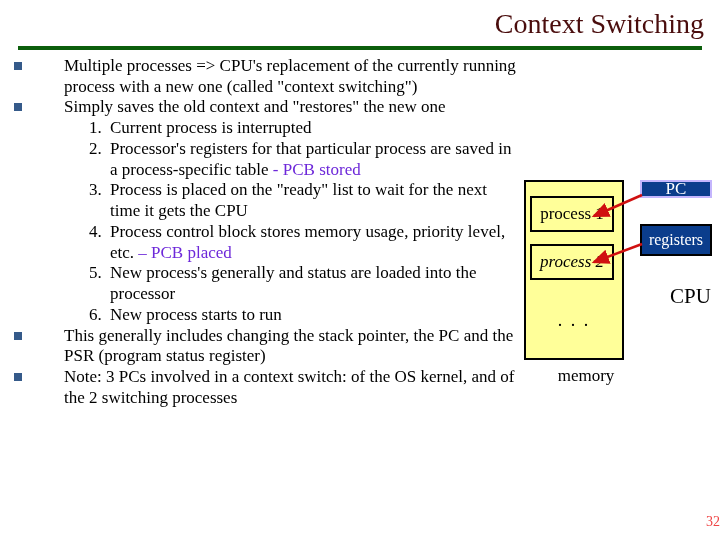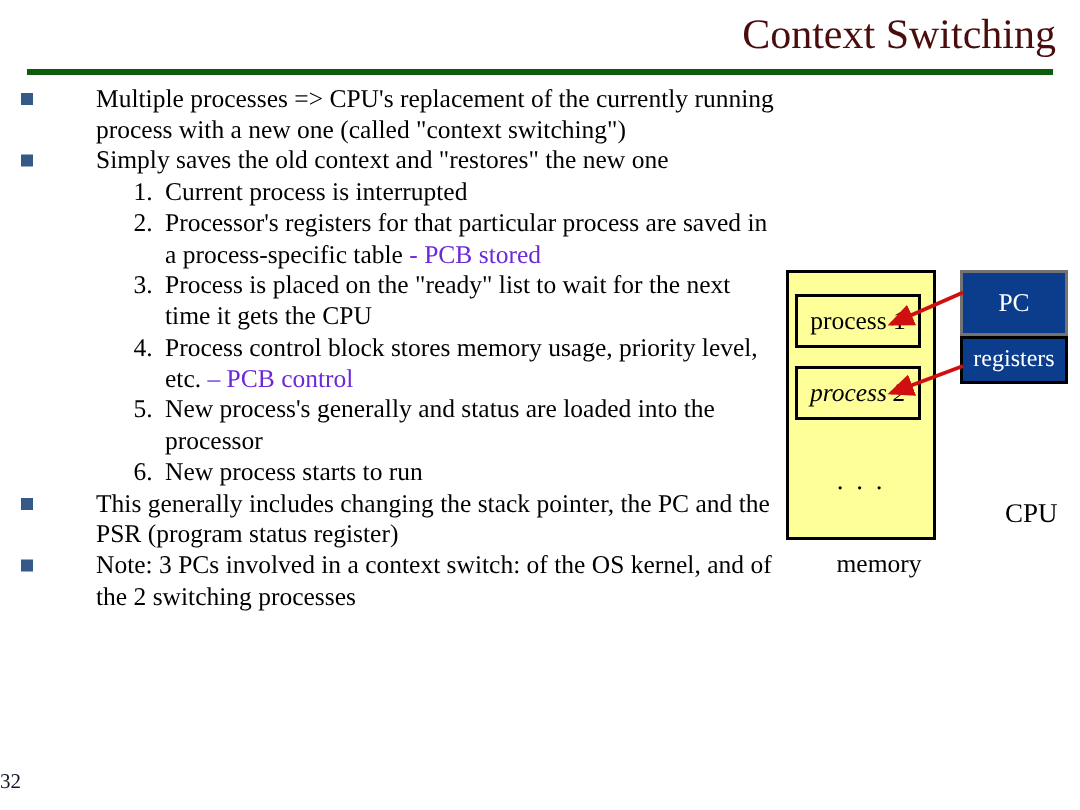--- a/index.html
+++ b/index.html
@@ -67,23 +67,23 @@
   ol.numlist li {
     padding-left: 4px;
     margin: 0;
   }
   .red { color: #6d28d9; }
   .pagenum {
     position: absolute;
     bottom: 10px;
     left: 0;
     right: 0;
-    text-align: left;
+    text-align: right;
     font-size: 14px;
-    color: #0f172a;
+    color: #ef4444;
   }
   
   .diagram {
     position: absolute;
     top: 180px;
     left: 524px;
     width: 190px;
     height: 240px;
   }
   .mem-outer {
@@ -126,23 +126,23 @@
     left: 12px;
     width: 100px;
     text-align: center;
     font-size: 17px;
   }
   .cpu-pc {
     position: absolute;
     top: 0;
     left: 116px;
     width: 72px;
-    height: 44px;
+    height: 18px;
     background: #0b3d8c;
-    border: 2px solid #737373;
+    border: 2px solid #c4b5fd;
     color: #fff;
     display: flex;
     align-items: center;
     justify-content: center;
     font-size: 17px;
     box-sizing: border-box;
   }
   .cpu-reg {
     position: absolute;
     top: 44px;
@@ -155,22 +155,21 @@
     display: flex;
     align-items: center;
     justify-content: center;
     font-size: 16px;
     box-sizing: border-box;
   }
   .cpu-label {
     position: absolute;
     top: 104px;
     left: 146px;
-    font-size: 18px;
-    margin-top: 48px;
+    font-size: 21px;
   }
   .arrows {
     position: absolute;
     top: 0;
     left: 0;
   }
 </style>
 </head>
 <body>
 
@@ -190,21 +189,21 @@
       <div class="sq"></div>
       <div class="bullet-text">
         <span>Simply saves the old context and "restores" the new one</span>
         <ol class="numlist">
           <li>Current process is interrupted</li>
           <li>
             <span>Processor's registers for that particular process are saved in a process-specific table  </span><span class="red">- PCB stored</span>
           </li>
           <li>Process is placed on the "ready" list to wait for the next time it gets the CPU</li>
           <li>
-            <span>Process control block stores memory usage, priority level, etc. </span><span class="red">– PCB control</span>
+            <span>Process control block stores memory usage, priority level, etc. </span><span class="red">– PCB placed</span>
           </li>
           <li>New process's generally and status are loaded into the processor</li>
           <li>New process starts to run</li>
         </ol>
       </div>
     </div>
 
     <div class="bullet-row">
       <div class="sq"></div>
       <div class="bullet-text">This generally includes changing the stack pointer, the PC and the PSR (program status register)</div>

